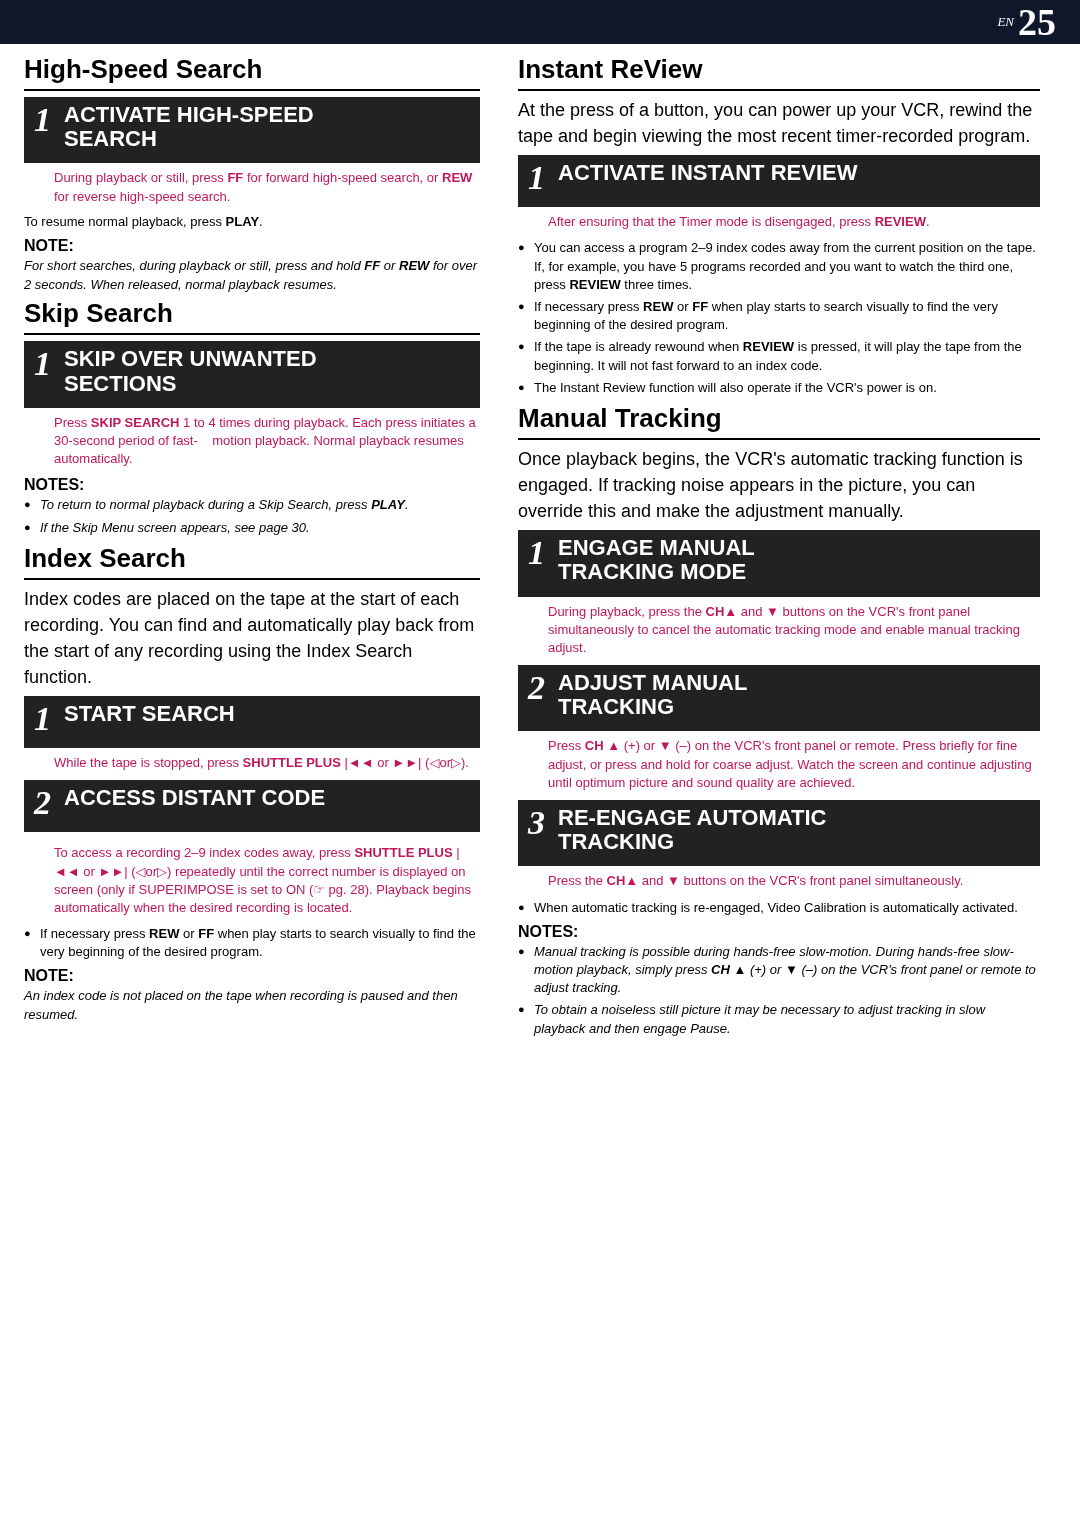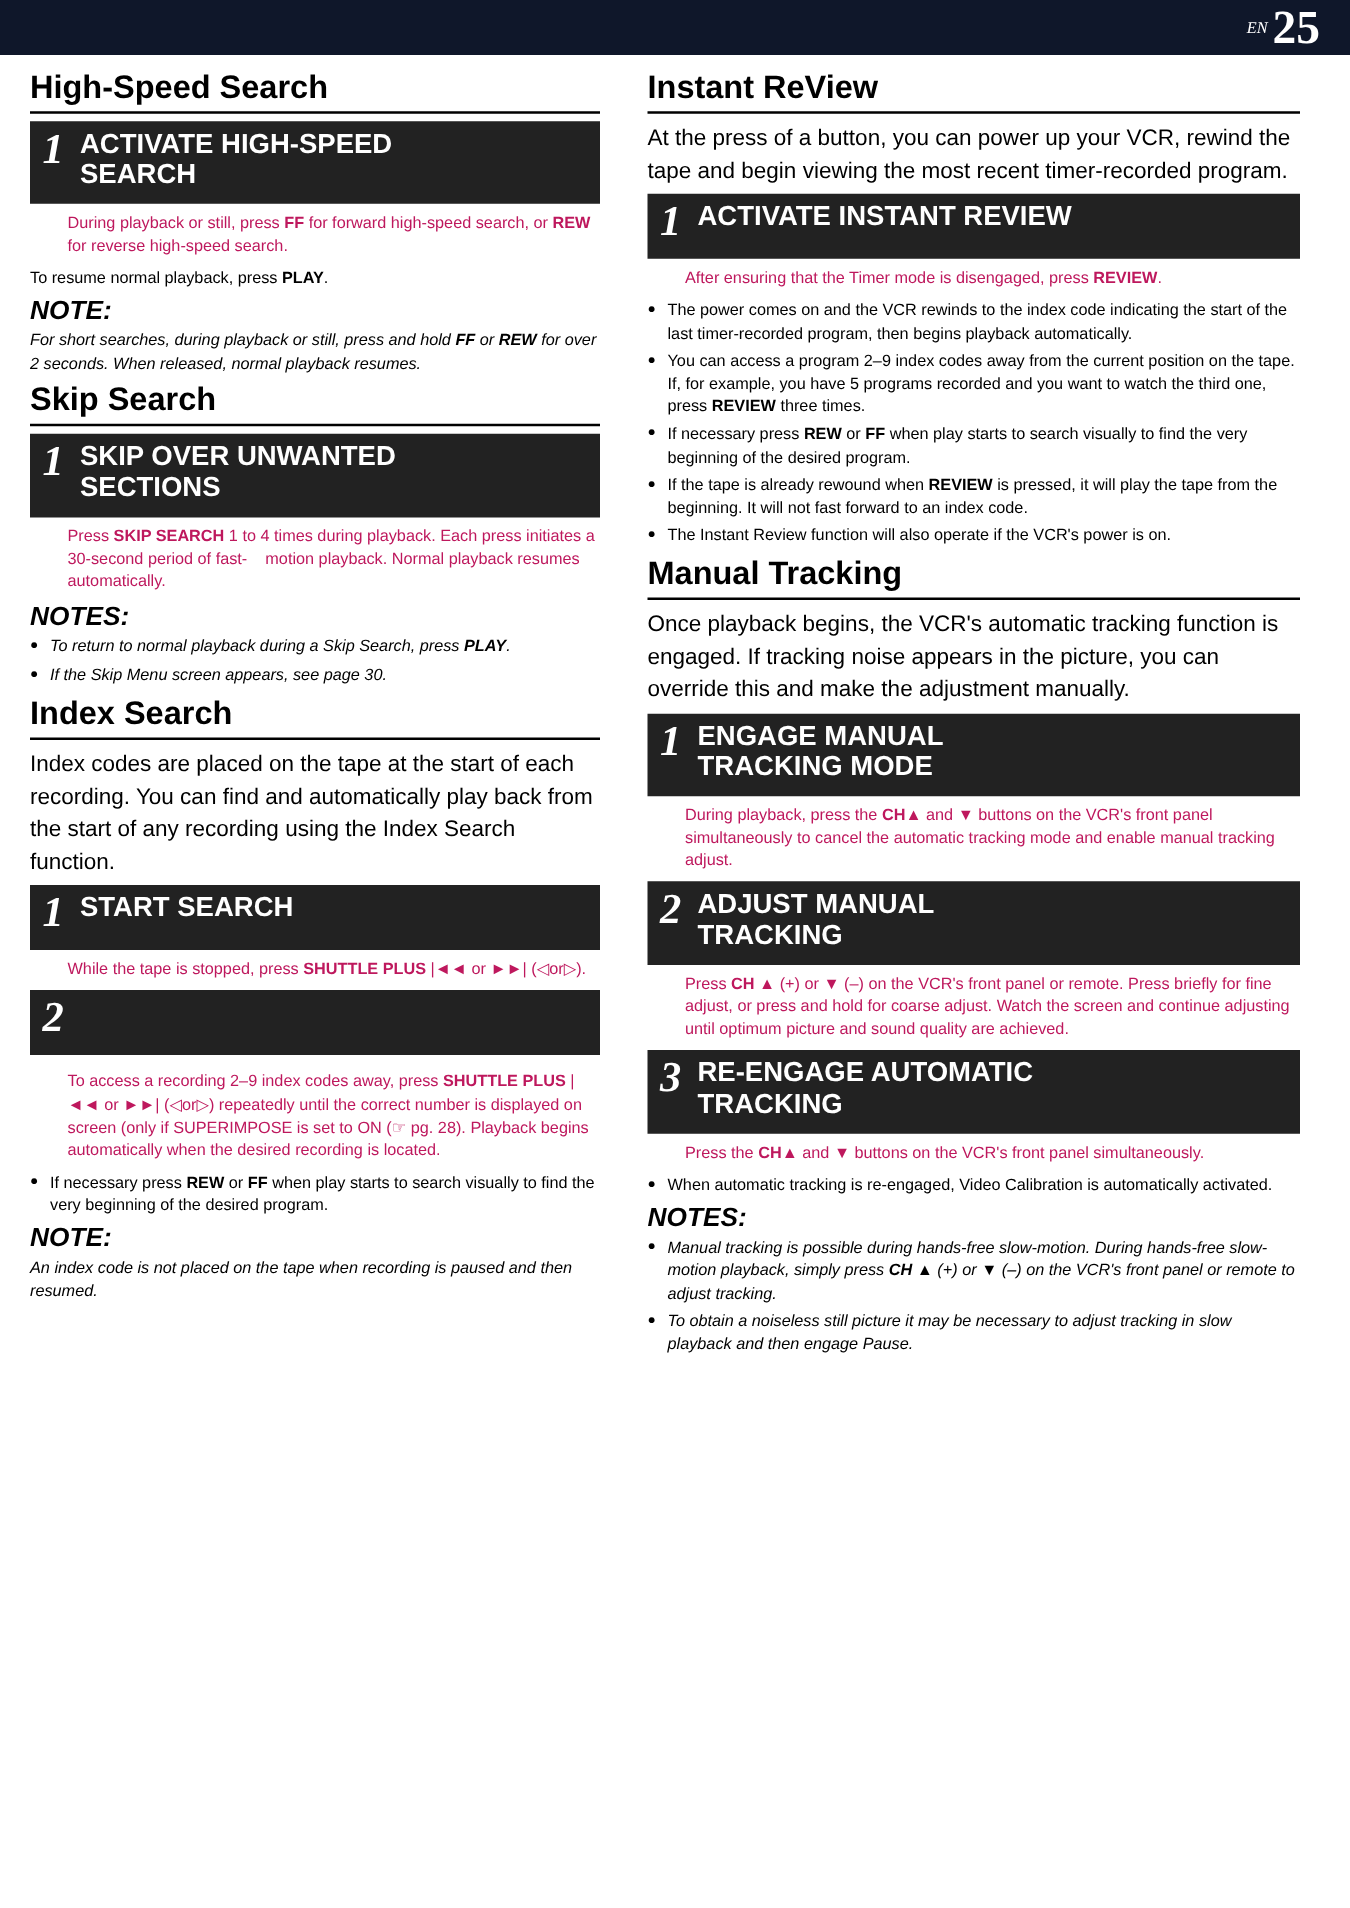--- a/index.html
+++ b/index.html
@@ -117,26 +117,25 @@
 
     
     .body-text {
       font-size: 18px;
       line-height: 1.45;
       margin-bottom: 6px;
     }
 
     
     .note-title {
-      font-size: 21px;
+      font-size: 16px;
       font-weight: bold;
       font-family: Arial, Helvetica, sans-serif;
       margin-top: 4px;
       margin-bottom: 2px;
-      font-style: italic;
     }
     .note-text {
       font-size: 13px;
       font-style: italic;
       line-height: 1.45;
       margin-bottom: 4px;
     }
     .note-text b, .note-text strong {
       font-style: italic;
       font-weight: bold;
@@ -276,20 +275,23 @@
           <div class="step-content step-content-light" style="padding-left:30px;">
             While the tape is stopped, press <b>SHUTTLE PLUS</b> |◄◄ or ►►| (◁or▷).
           </div>
         </div>
       </div>
 
       <div class="step-block">
         <div class="step-box">
           <div class="step-row">
             <span class="step-number step-number-dark">2</span>
+            <div class="step-content step-content-dark">
+              <div class="step-box-title">ACCESS DISTANT CODE</div>
+            </div>
           </div>
         </div>
         <div class="step-row" style="margin-top:12px;">
           <div class="step-content step-content-light" style="padding-left:30px;">
             To access a recording 2–9 index codes away, press <b>SHUTTLE PLUS</b> |◄◄ or ►►| (◁or▷) repeatedly until the correct number is displayed on screen (only if SUPERIMPOSE is set to ON (☞ pg. 28). Playback begins automatically when the desired recording is located.
           </div>
         </div>
       </div>
 
       <ul class="bullet-list">
@@ -324,21 +326,20 @@
           </div>
         </div>
         <div class="step-row" style="margin-top:2px;">
           <div class="step-content step-content-light" style="padding-left:30px;">
             After ensuring that the Timer mode is disengaged, press <b>REVIEW</b>.
           </div>
         </div>
       </div>
 
       <ul class="bullet-list">
-        <li>The power comes on and the VCR rewinds to the index code indicating the start of the last timer-recorded program, then begins playback automatically.</li>
         <li>You can access a program 2–9 index codes away from the current position on the tape. If, for example, you have 5 programs recorded and you want to watch the third one, press <b>REVIEW</b> three times.</li>
         <li>If necessary press <b>REW</b> or <b>FF</b> when play starts to search visually to find the very beginning of the desired program.</li>
         <li>If the tape is already rewound when <b>REVIEW</b> is pressed, it will play the tape from the beginning. It will not fast forward to an index code.</li>
         <li>The Instant Review function will also operate if the VCR's power is on.</li>
       </ul>
     </div>
 
     <div>
       <div class="section-title">Manual Tracking</div>
       <hr class="section-divider">

